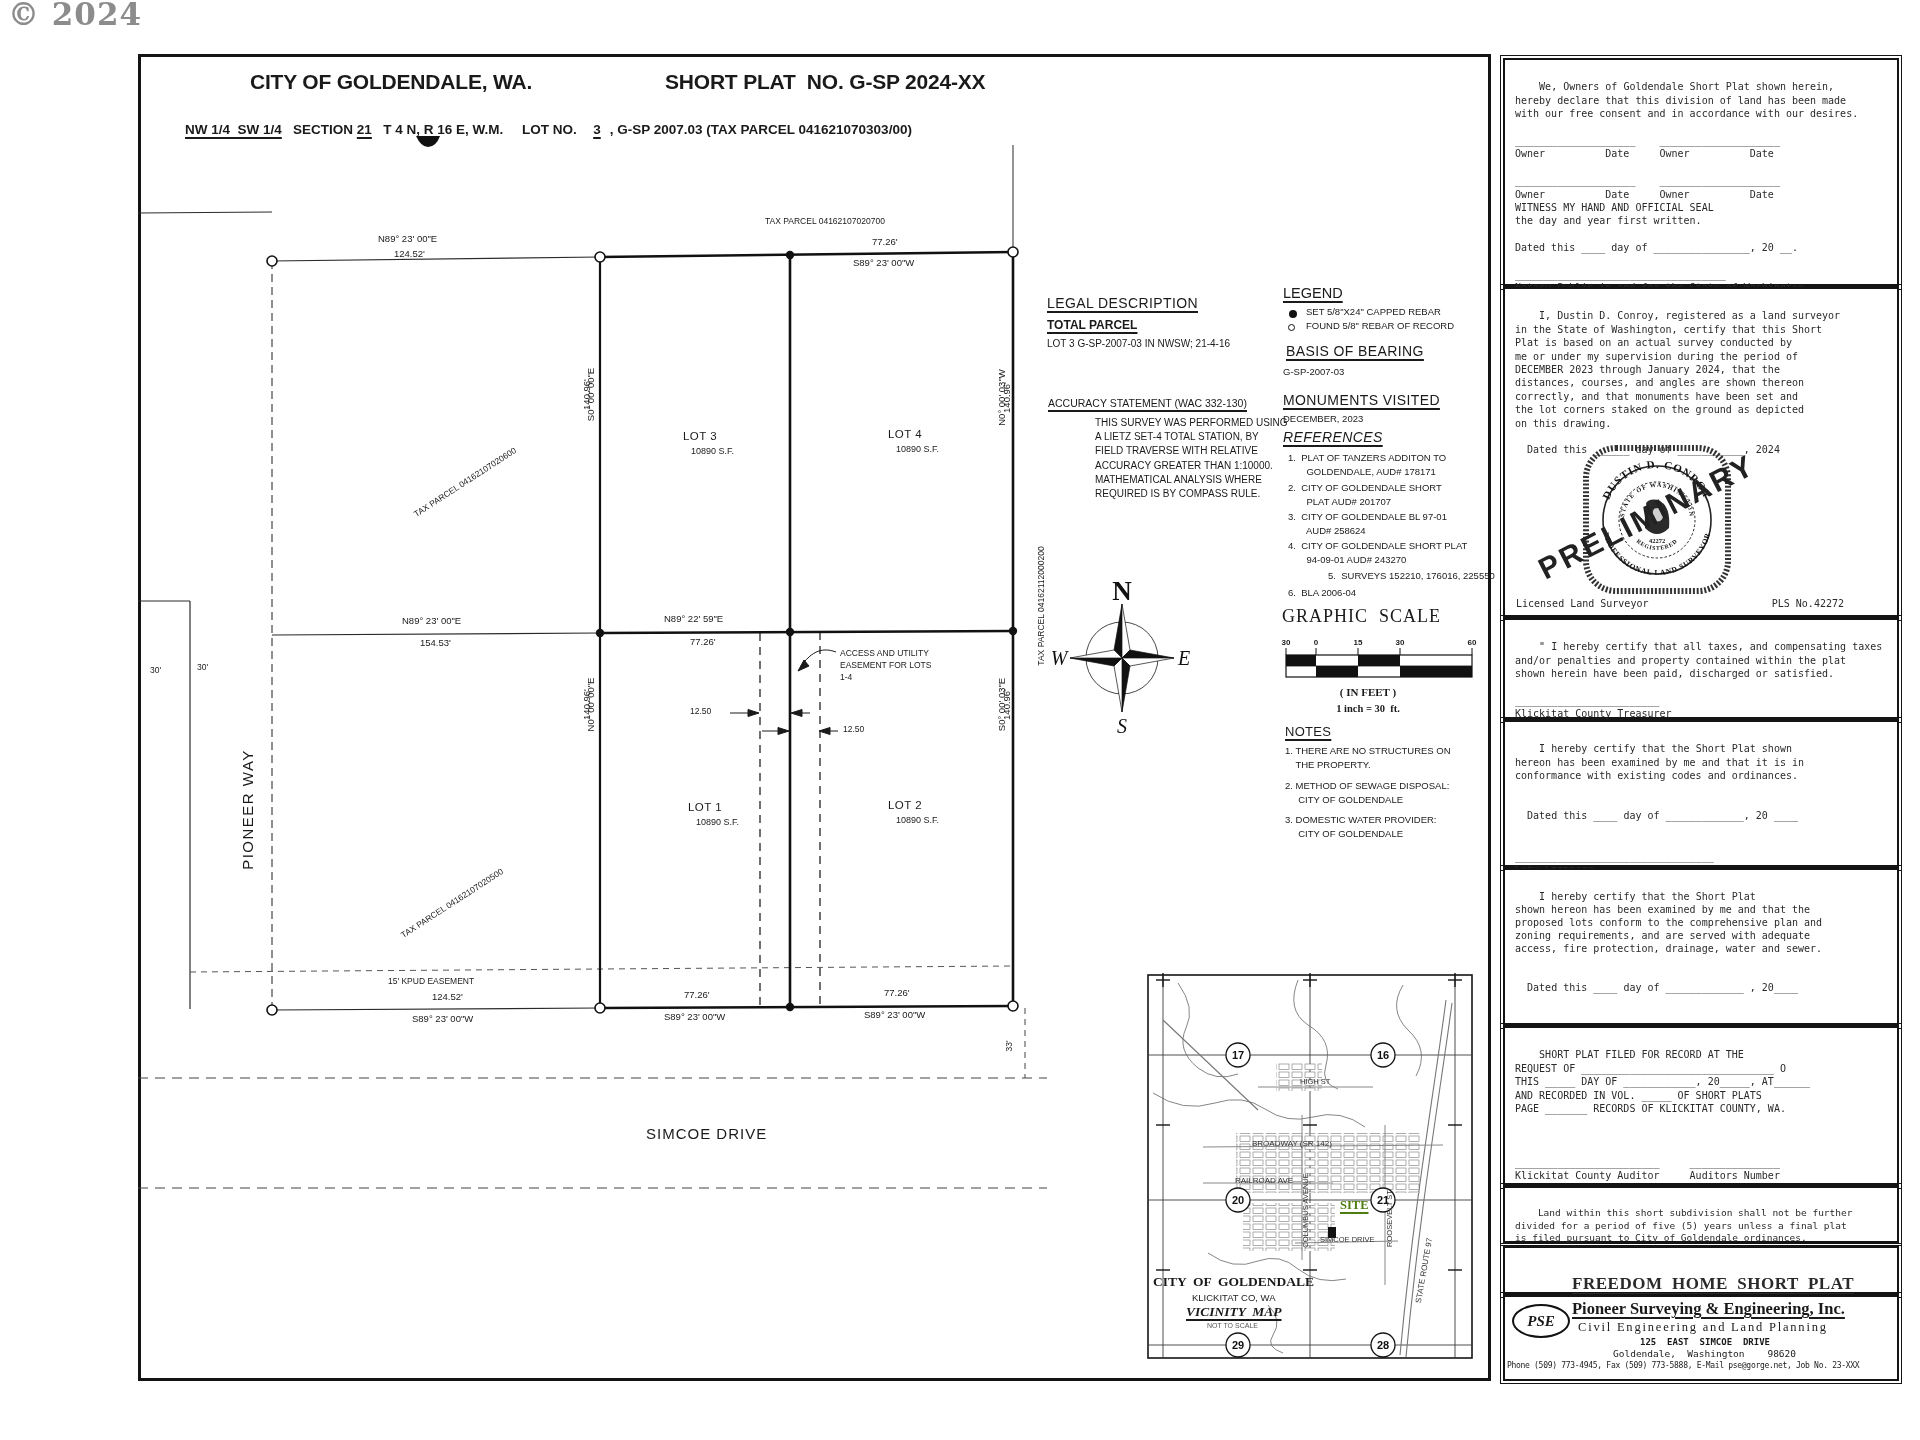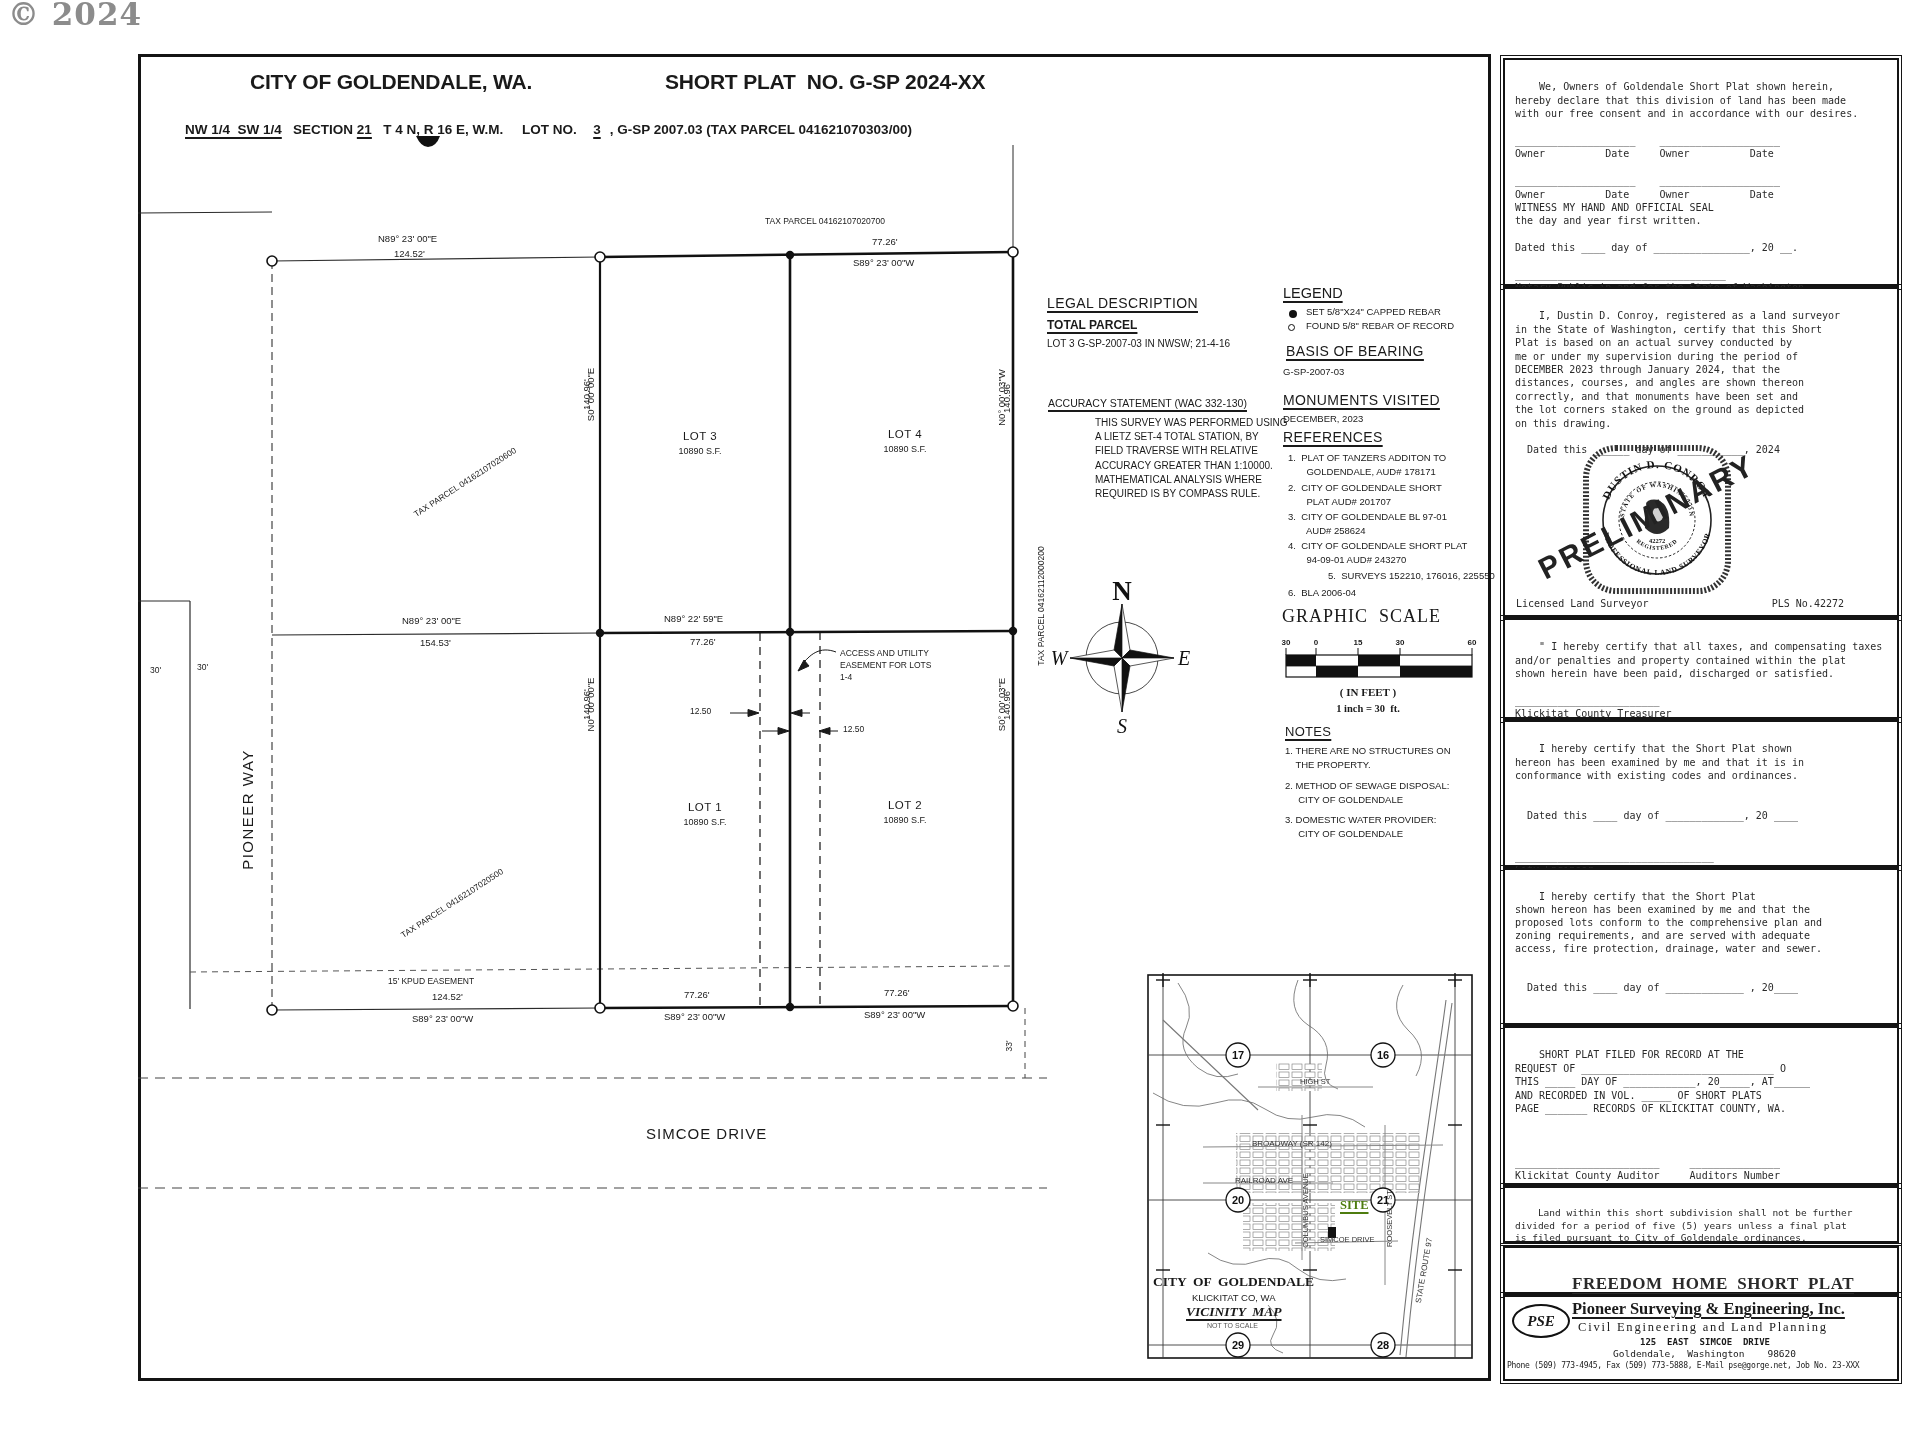--- a/index.html
+++ b/index.html
@@ -19,21 +19,21 @@
              color:#8c8c8c;font-family:"DejaVu Serif",serif;letter-spacing:1px;}
   .main-border{position:absolute;left:138px;top:54px;width:1353px;height:1327px;
                border:3px solid #141414;box-sizing:border-box;}
   .sbox{position:absolute;left:1503px;width:396px;box-sizing:border-box;border:2px solid #141414;
         outline:1px solid #141414;outline-offset:2px;background:#fff;padding:7px 10px;
         font-family:"DejaVu Sans Mono",monospace;font-size:10px;line-height:1.34;color:#2a2a2a;
         white-space:pre-wrap;}
   .sbox.small{font-size:9.5px;}
   svg{position:absolute;left:0;top:0;}
   .lotname{font-size:11.5px;letter-spacing:.5px;}
-  .lotarea{font-size:9px;}
+  .lotarea{font-size:9px;text-align:right;}
   .dim{font-size:9.5px;}
   .dim8{font-size:8.5px;}
   .head14{font-size:14px;letter-spacing:.4px;}
   .head13{font-size:13px;letter-spacing:.3px;}
   .body95{font-size:9.5px;line-height:1.45;}
   .licrow{position:absolute;left:1516px;top:598px;width:328px;display:flex;
           justify-content:space-between;font-family:"DejaVu Sans Mono",monospace;
           font-size:10px;color:#2a2a2a;}
   .prelim{position:absolute;left:1502px;top:500px;width:290px;text-align:center;
           transform:rotate(-27deg);font-size:30px;font-weight:bold;letter-spacing:3px;color:#222;}
@@ -293,21 +293,21 @@
   <div class="t" style="left:1306px;top:306px;font-size:9.5px;">SET 5/8"X24" CAPPED REBAR</div>
   <div class="abs" style="left:1288px;top:324px;width:7px;height:7px;border-radius:50%;border:1.5px solid #111;box-sizing:border-box;background:#fff;"></div>
   <div class="t" style="left:1306px;top:320px;font-size:9.5px;">FOUND 5/8" REBAR OF RECORD</div>
 
   <div class="t ul head14" style="left:1286px;top:343px;">BASIS OF BEARING</div>
   <div class="t" style="left:1283px;top:366px;font-size:9.5px;">G-SP-2007-03</div>
 
   <div class="t ul head14" style="left:1283px;top:392px;">MONUMENTS VISITED</div>
   <div class="t" style="left:1283px;top:413px;font-size:9.5px;">DECEMBER, 2023</div>
 
-  <div class="t ul head14" style="left:1283px;top:429px;">REFERENCES</div>
+  <div class="t ul head14" style="left:1283px;top:429px;font-style:italic;">REFERENCES</div>
   <div class="t pre body95" style="left:1288px;top:451px;">1.  PLAT OF TANZERS ADDITON TO
        GOLDENDALE, AUD# 178171</div>
   <div class="t pre body95" style="left:1288px;top:481px;">2.  CITY OF GOLDENDALE SHORT
        PLAT AUD# 201707</div>
   <div class="t pre body95" style="left:1288px;top:510px;">3.  CITY OF GOLDENDALE BL 97-01
        AUD# 258624</div>
   <div class="t pre body95" style="left:1288px;top:539px;">4.  CITY OF GOLDENDALE SHORT PLAT
        94-09-01 AUD# 243270</div>
   <div class="t pre body95" style="left:1288px;top:569px;margin-left:40px;">5.  SURVEYS 152210, 176016, 225550</div>
   <div class="t pre body95" style="left:1288px;top:586px;">6.  BLA 2006-04</div>

